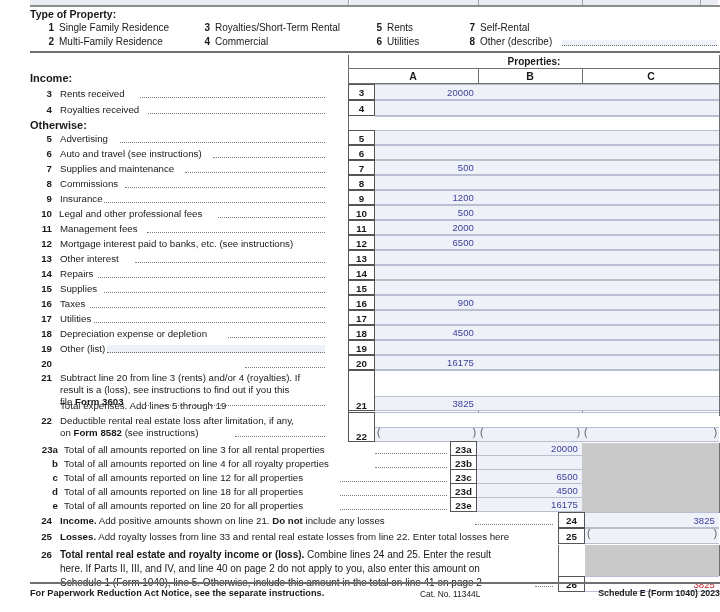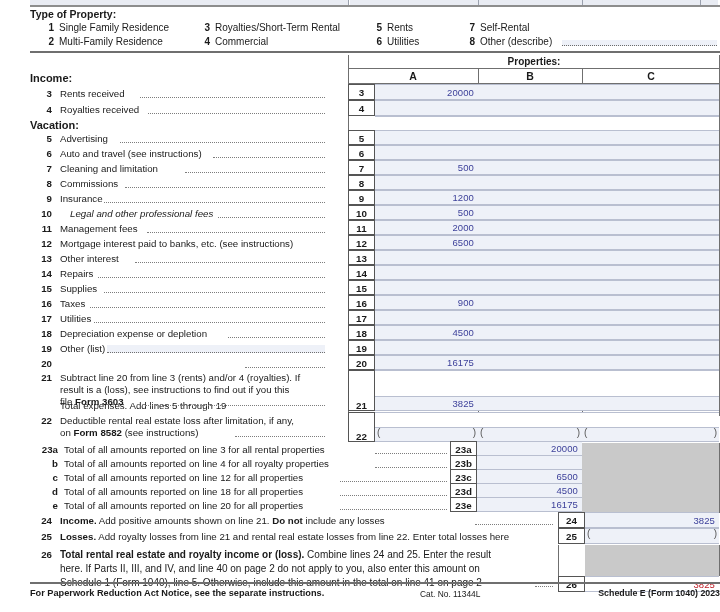--- a/index.html
+++ b/index.html
@@ -186,21 +186,21 @@
     <div class="cell" style="left:345px;top:45px;width:103px;height:16px;">
       <div class="val" style="line-height:15px;"></div>
     </div>
     <div class="cell" style="left:448px;top:45px;width:104px;height:16px;">
       <div class="val" style="line-height:15px;"></div>
     </div>
     <div class="cell" style="left:552px;top:45px;width:137px;height:16px;">
       <div class="val" style="line-height:15px;"></div>
     </div>
 
-    <div class="secthead" style="left:0px;top:64px;">Vacation:</div>
+    <div class="secthead" style="left:0px;top:64px;">Otherwise:</div>
     <div class="cell w" style="left:345px;top:61px;width:344px;height:14px;border-bottom:none;"></div>
 
     <div class="rownum" style="left:0px;top:78px;width:22px;">5</div>
     <div class="rowlabel" style="left:30px;top:78px;">Advertising</div>
     <div class="dots" style="left:90px;top:78px;width:205px;"></div>
     <div class="numbox" style="left:318px;top:75px;height:15px;line-height:15px;">5</div>
     <div class="cell" style="left:345px;top:75px;width:103px;height:15px;">
         <div class="val" style="line-height:14px;"></div>
       </div>
     <div class="cell" style="left:448px;top:75px;width:104px;height:15px;">
@@ -218,21 +218,21 @@
         <div class="val" style="line-height:14px;"></div>
       </div>
     <div class="cell" style="left:448px;top:90px;width:104px;height:15px;">
         <div class="val" style="line-height:14px;"></div>
       </div>
     <div class="cell" style="left:552px;top:90px;width:137px;height:15px;">
         <div class="val" style="line-height:14px;"></div>
       </div>
 
     <div class="rownum" style="left:0px;top:108px;width:22px;">7</div>
-    <div class="rowlabel" style="left:30px;top:108px;">Cleaning and limitation</div>
+    <div class="rowlabel" style="left:30px;top:108px;">Supplies and maintenance</div>
     <div class="dots" style="left:155px;top:108px;width:140px;"></div>
     <div class="numbox" style="left:318px;top:105px;height:15px;line-height:15px;">7</div>
     <div class="cell" style="left:345px;top:105px;width:103px;height:15px;">
         <div class="val" style="line-height:14px;">500</div>
       </div>
     <div class="cell" style="left:448px;top:105px;width:104px;height:15px;">
         <div class="val" style="line-height:14px;"></div>
       </div>
     <div class="cell" style="left:552px;top:105px;width:137px;height:15px;">
         <div class="val" style="line-height:14px;"></div>
@@ -260,21 +260,21 @@
         <div class="val" style="line-height:14px;">1200</div>
       </div>
     <div class="cell" style="left:448px;top:135px;width:104px;height:15px;">
         <div class="val" style="line-height:14px;"></div>
       </div>
     <div class="cell" style="left:552px;top:135px;width:137px;height:15px;">
         <div class="val" style="line-height:14px;"></div>
       </div>
 
     <div class="rownum" style="left:0px;top:153px;width:22px;">10</div>
-    <div class="rowlabel" style="left:40px;top:153px;font-style:italic;">Legal and other professional fees</div>
+    <div class="rowlabel" style="left:29px;top:153px;">Legal and other professional fees</div>
     <div class="dots" style="left:188px;top:153px;width:107px;"></div>
     <div class="numbox" style="left:318px;top:150px;height:15px;line-height:15px;">10</div>
     <div class="cell" style="left:345px;top:150px;width:103px;height:15px;">
         <div class="val" style="line-height:14px;">500</div>
       </div>
     <div class="cell" style="left:448px;top:150px;width:104px;height:15px;">
         <div class="val" style="line-height:14px;"></div>
       </div>
     <div class="cell" style="left:552px;top:150px;width:137px;height:15px;">
         <div class="val" style="line-height:14px;"></div>
@@ -503,21 +503,21 @@
 
     <div class="rownum" style="left:0px;top:2px;width:22px;">24</div>
     <div class="rowlabel" style="left:30px;top:2px;"><span class="b">Income.</span><span> Add positive amounts shown on line 21. </span><span class="b">Do not</span><span> include any losses</span></div>
     <div class="dots" style="left:445px;top:2px;width:78px;"></div>
     <div class="numbox" style="left:528px;top:-1px;height:16px;line-height:16px;">24</div>
     <div class="cell" style="left:555px;top:-1px;width:134px;height:16px;">
         <div class="val" style="line-height:15px;">3825</div>
       </div>
 
     <div class="rownum" style="left:0px;top:18px;width:22px;">25</div>
-    <div class="rowlabel" style="left:30px;top:18px;"><span class="b">Losses.</span><span> Add royalty losses from line 21 and rental real estate losses from line 22. Enter total losses here</span></div>
+    <div class="rowlabel" style="left:30px;top:18px;"><span class="b">Losses.</span><span> Add royalty losses from line 33 and rental real estate losses from line 22. Enter total losses here</span></div>
     <div class="numbox" style="left:528px;top:15px;height:16px;line-height:16px;">25</div>
     <div class="cell paren" style="left:555px;top:15px;width:134px;height:16px;">
         <div class="val" style="line-height:15px;padding-right:9px;"></div>
       </div>
 
     <div class="rownum" style="left:0px;top:36px;width:22px;">26</div>
     <div class="rowlabel" style="left:30px;top:36px;font-size:10px;"><span class="b">Total rental real estate and royalty income or (loss).</span><span> Combine lines 24 and 25. Enter the result</span></div>
     <div class="rowlabel" style="left:30px;top:50px;font-size:10px;">here. If Parts II, III, and IV, and line 40 on page 2 do not apply to you, also enter this amount on</div>
     <div class="rowlabel" style="left:30px;top:64px;font-size:10px;">Schedule 1 (Form 1040), line 5. Otherwise, include this amount in the total on line 41 on page 2</div>
     <div class="dots" style="left:505px;top:64px;width:18px;"></div>

